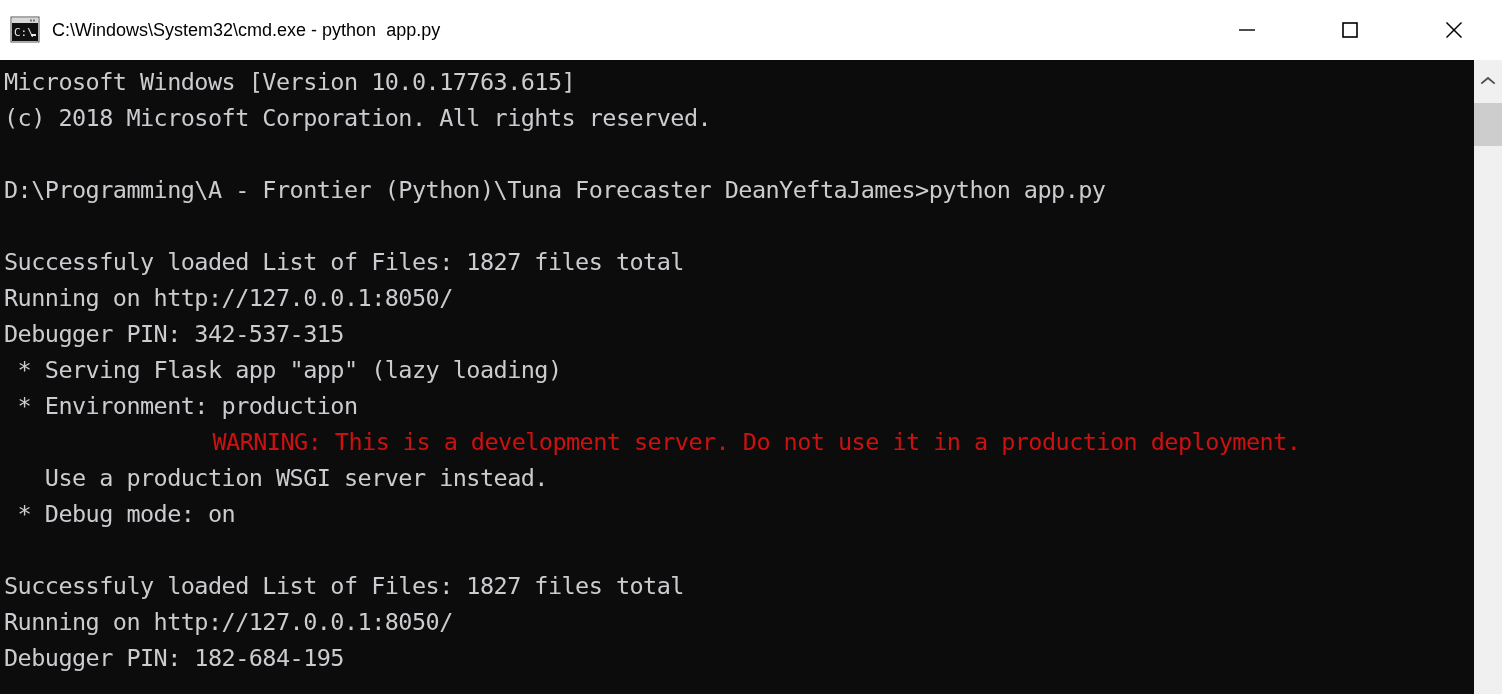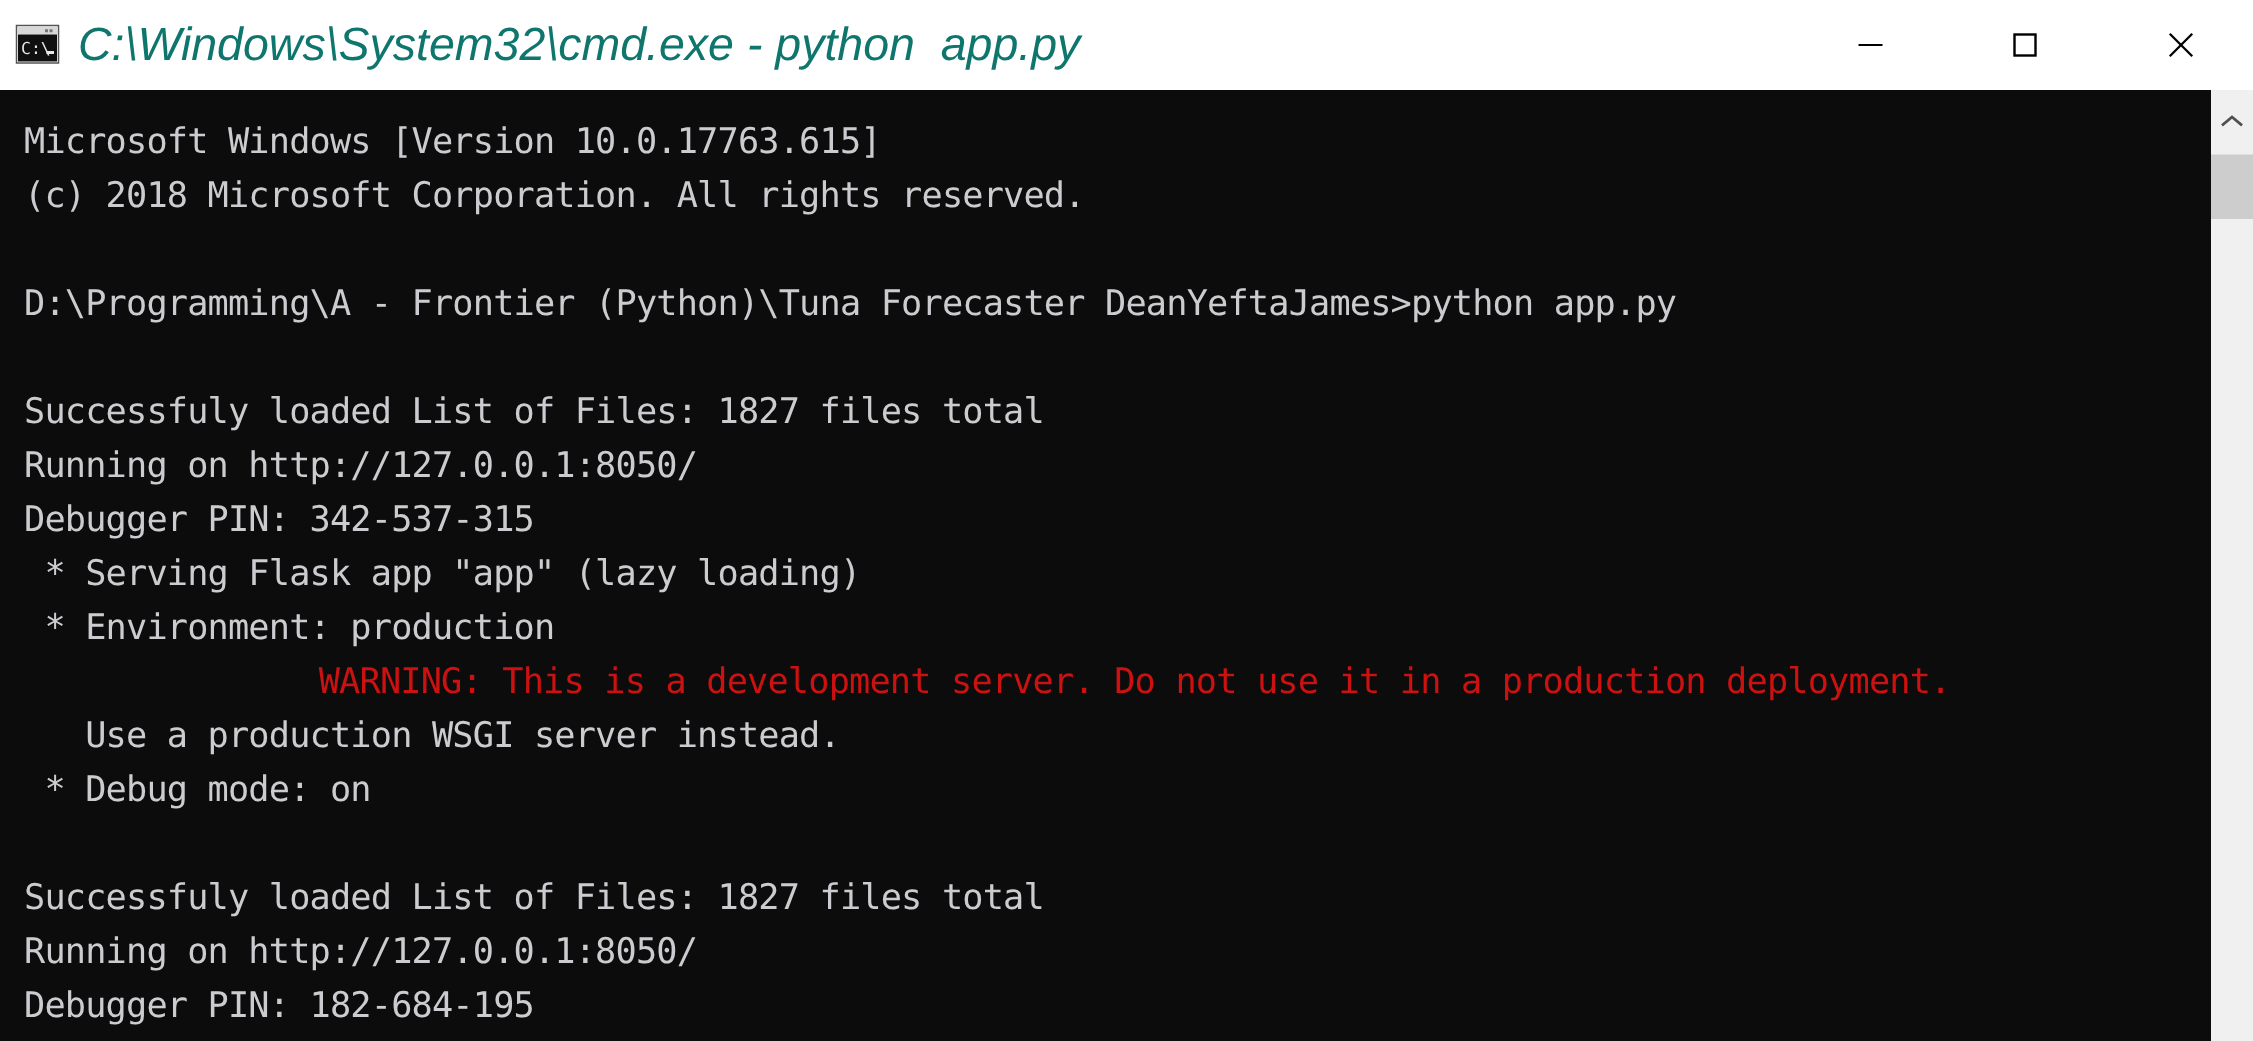--- a/index.html
+++ b/index.html
@@ -37,27 +37,26 @@
     width: 30px;
     height: 30px;
     margin-left: 10px;
     margin-right: 12px;
     flex: 0 0 auto;
     position: relative;
   }
 
   #title-text {
     font-family: "Liberation Sans", sans-serif;
-    font-size: 31px;
-    color: #0f766e;
+    font-size: 18px;
+    color: #000000;
     white-space: pre;
     letter-spacing: 0px;
     line-height: 30px;
     flex: 1 1 auto;
-    font-style: italic;
   }
 
   .win-btn {
     width: 46px;
     height: 60px;
     display: flex;
     align-items: center;
     justify-content: center;
     flex: 0 0 auto;
   }
@@ -70,21 +69,21 @@
     position: absolute;
     left: 0;
     top: 60px;
     width: 1472px;
     height: 634px;
     background: #0c0c0c;
     overflow: hidden;
   }
 
   #console-text {
-    margin: 12px;
+    margin: 0;
     padding: 4px;
     font-family: "DejaVu Sans Mono", "Liberation Mono", monospace;
     font-size: 23.5px;
     line-height: 36px;
     color: #ccccd0;
     white-space: pre;
     letter-spacing: -0.55px;
     padding-top: 4px;
   }
   #console-text .ln { display: block; height: 36px; }

